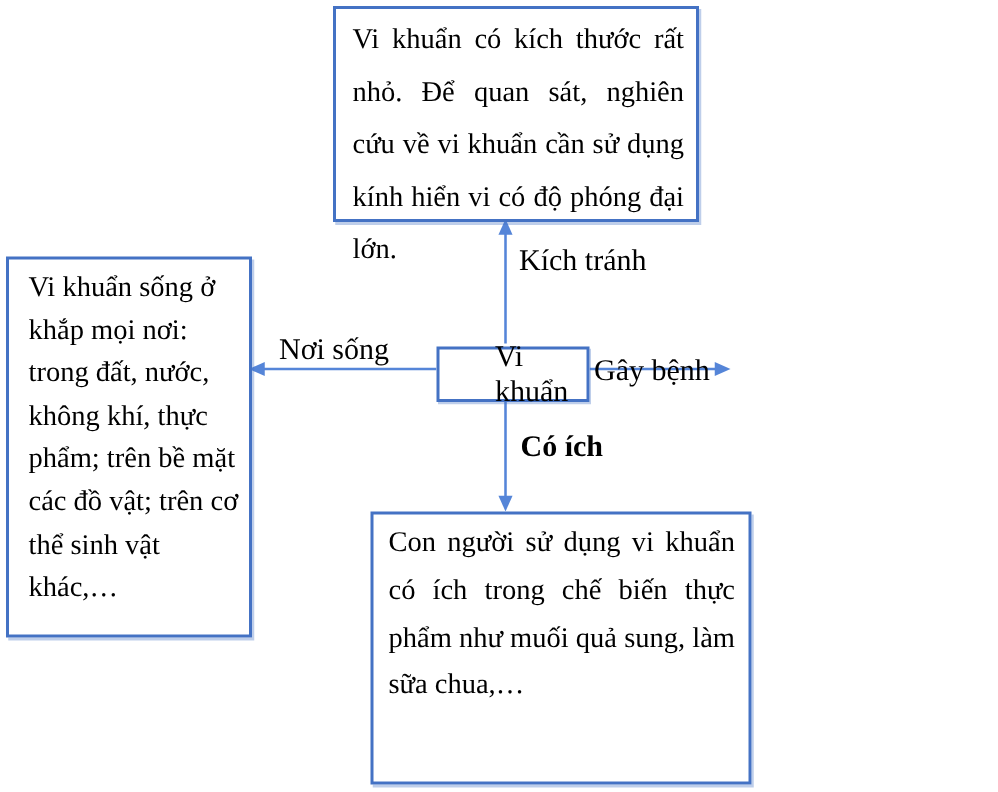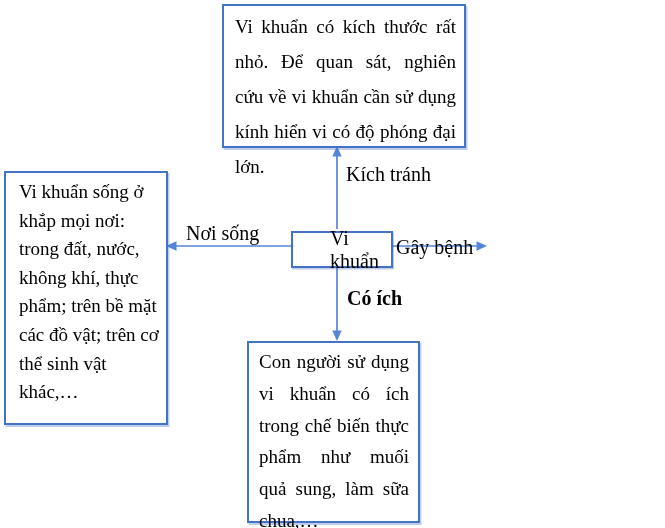--- a/index.html
+++ b/index.html
@@ -48,21 +48,21 @@
     line-height:28.6px;
     text-align:left;
   }
   .box-right{
     left:487px;top:158px;width:173px;height:365px;
     padding:3px 7px 0 8px;
     line-height:32.2px;
     text-align:justify;
   }
   .box-bottom{
-    left:247px;top:341px;width:173px;height:182px;
+    left:247px;top:341px;width:254px;height:182px;
     padding:3px 9px 0 10px;
     line-height:31.8px;
     text-align:justify;
   }
   .box-center{
     left:291px;top:231px;width:102px;height:37px;
     display:flex;align-items:center;justify-content:center;
     font-size:20px;
     box-shadow:1px 1.5px 0 rgba(68,114,196,0.35);
   }

